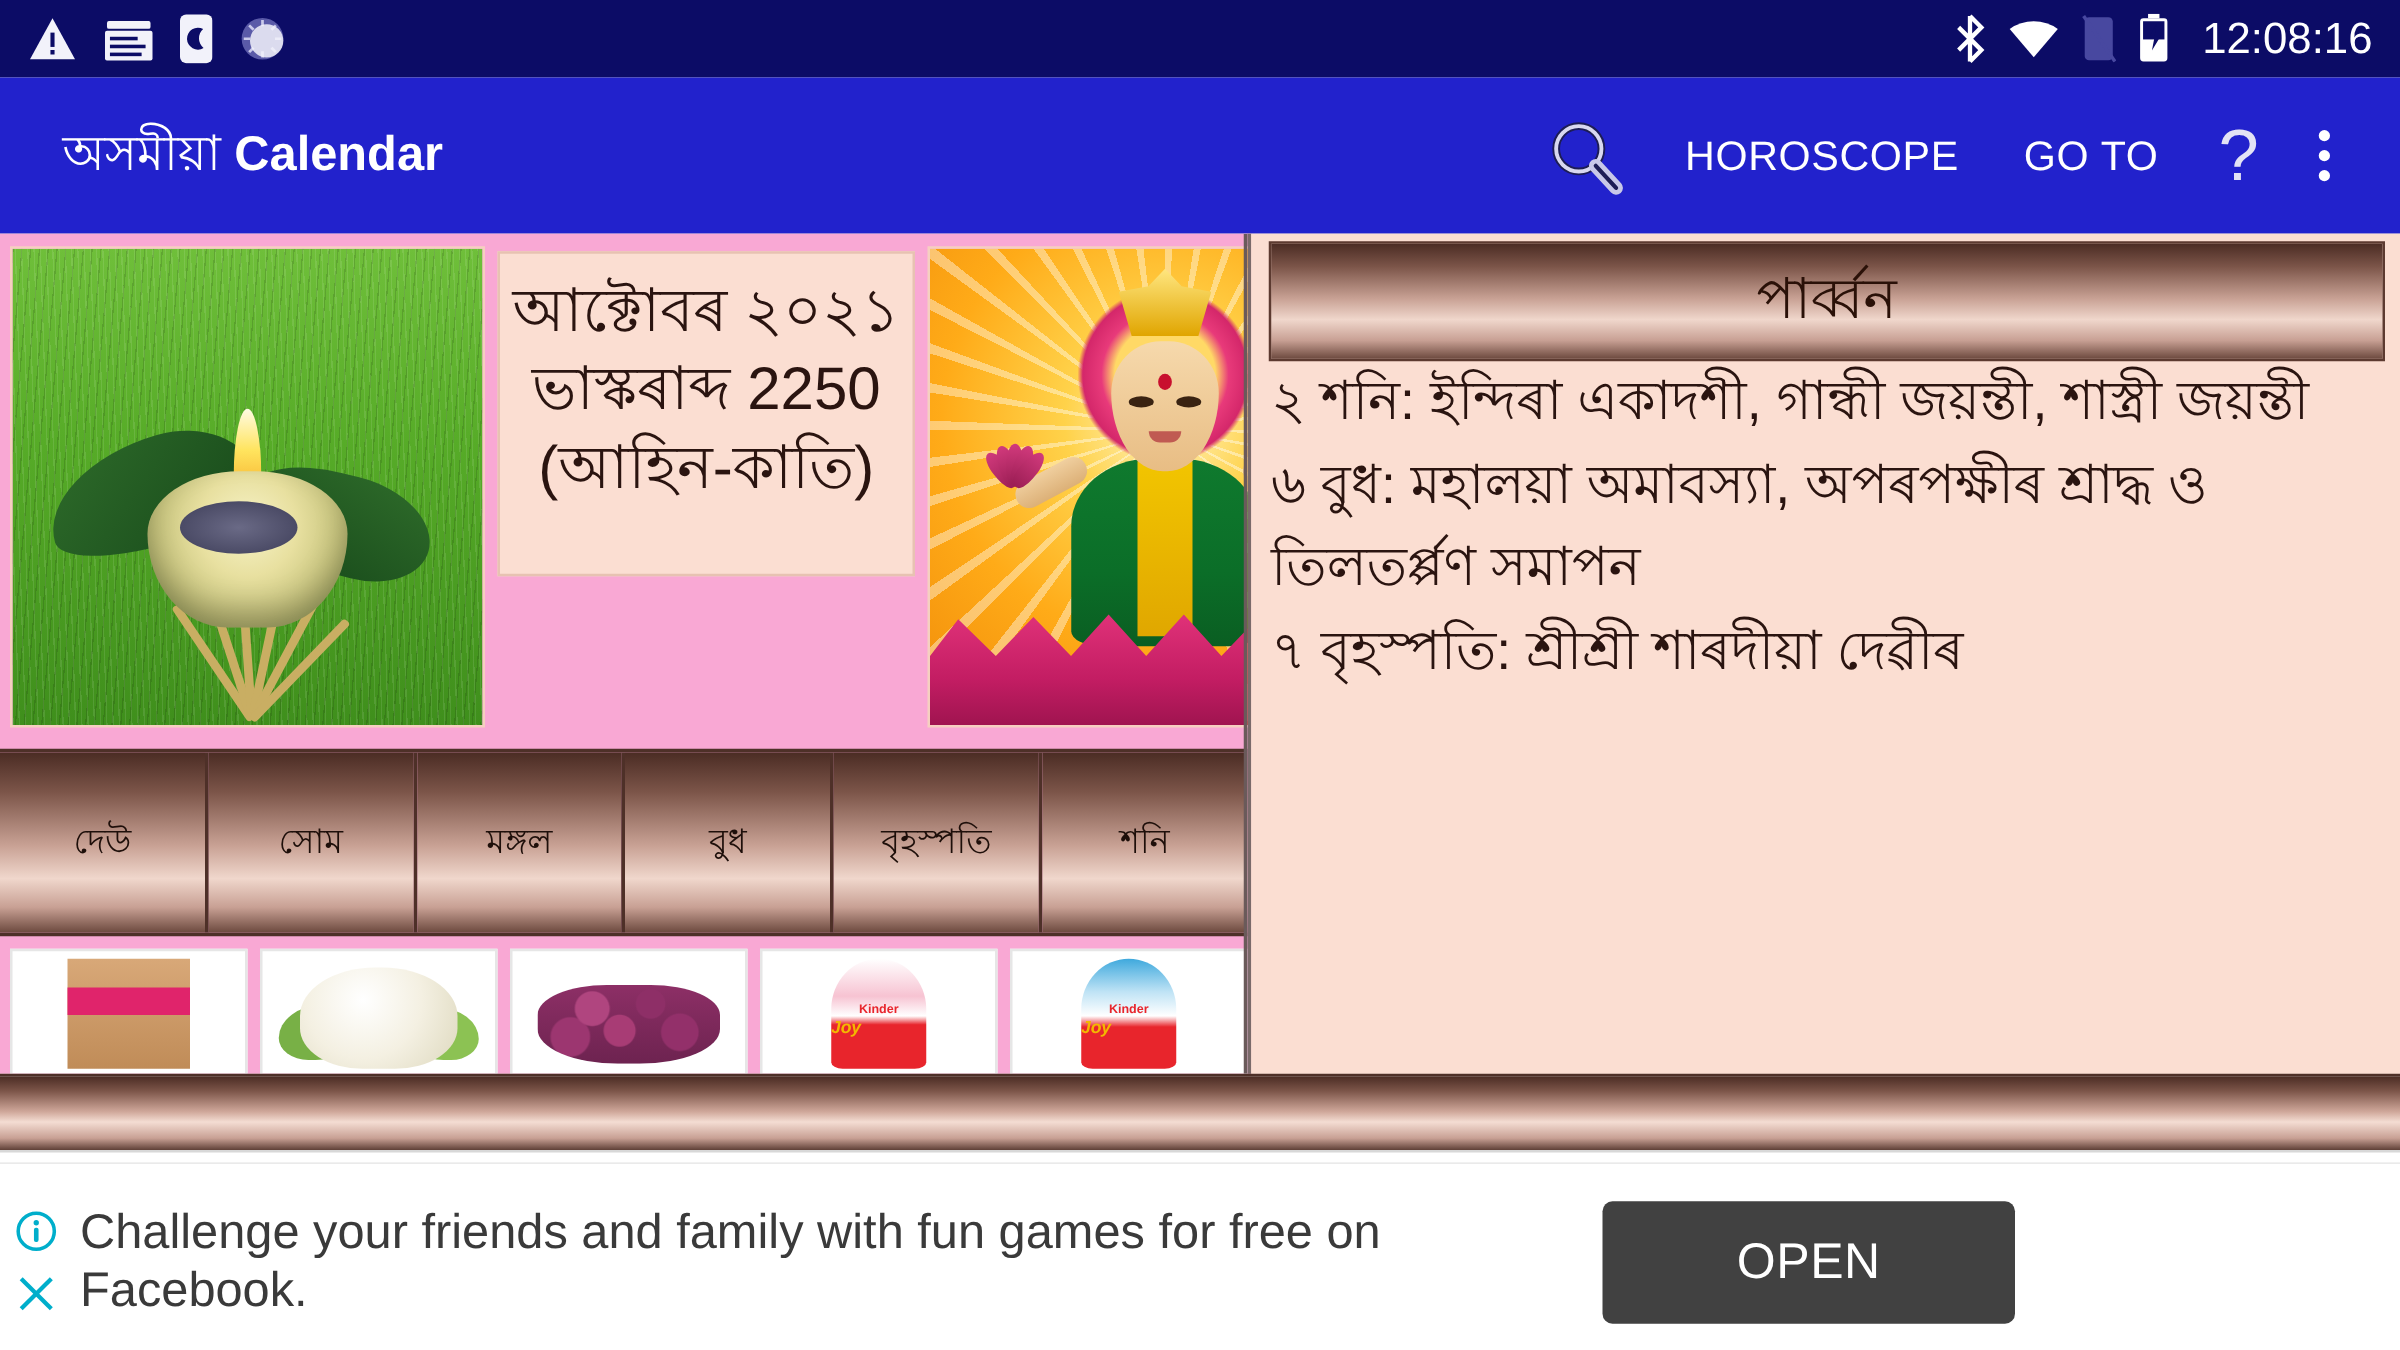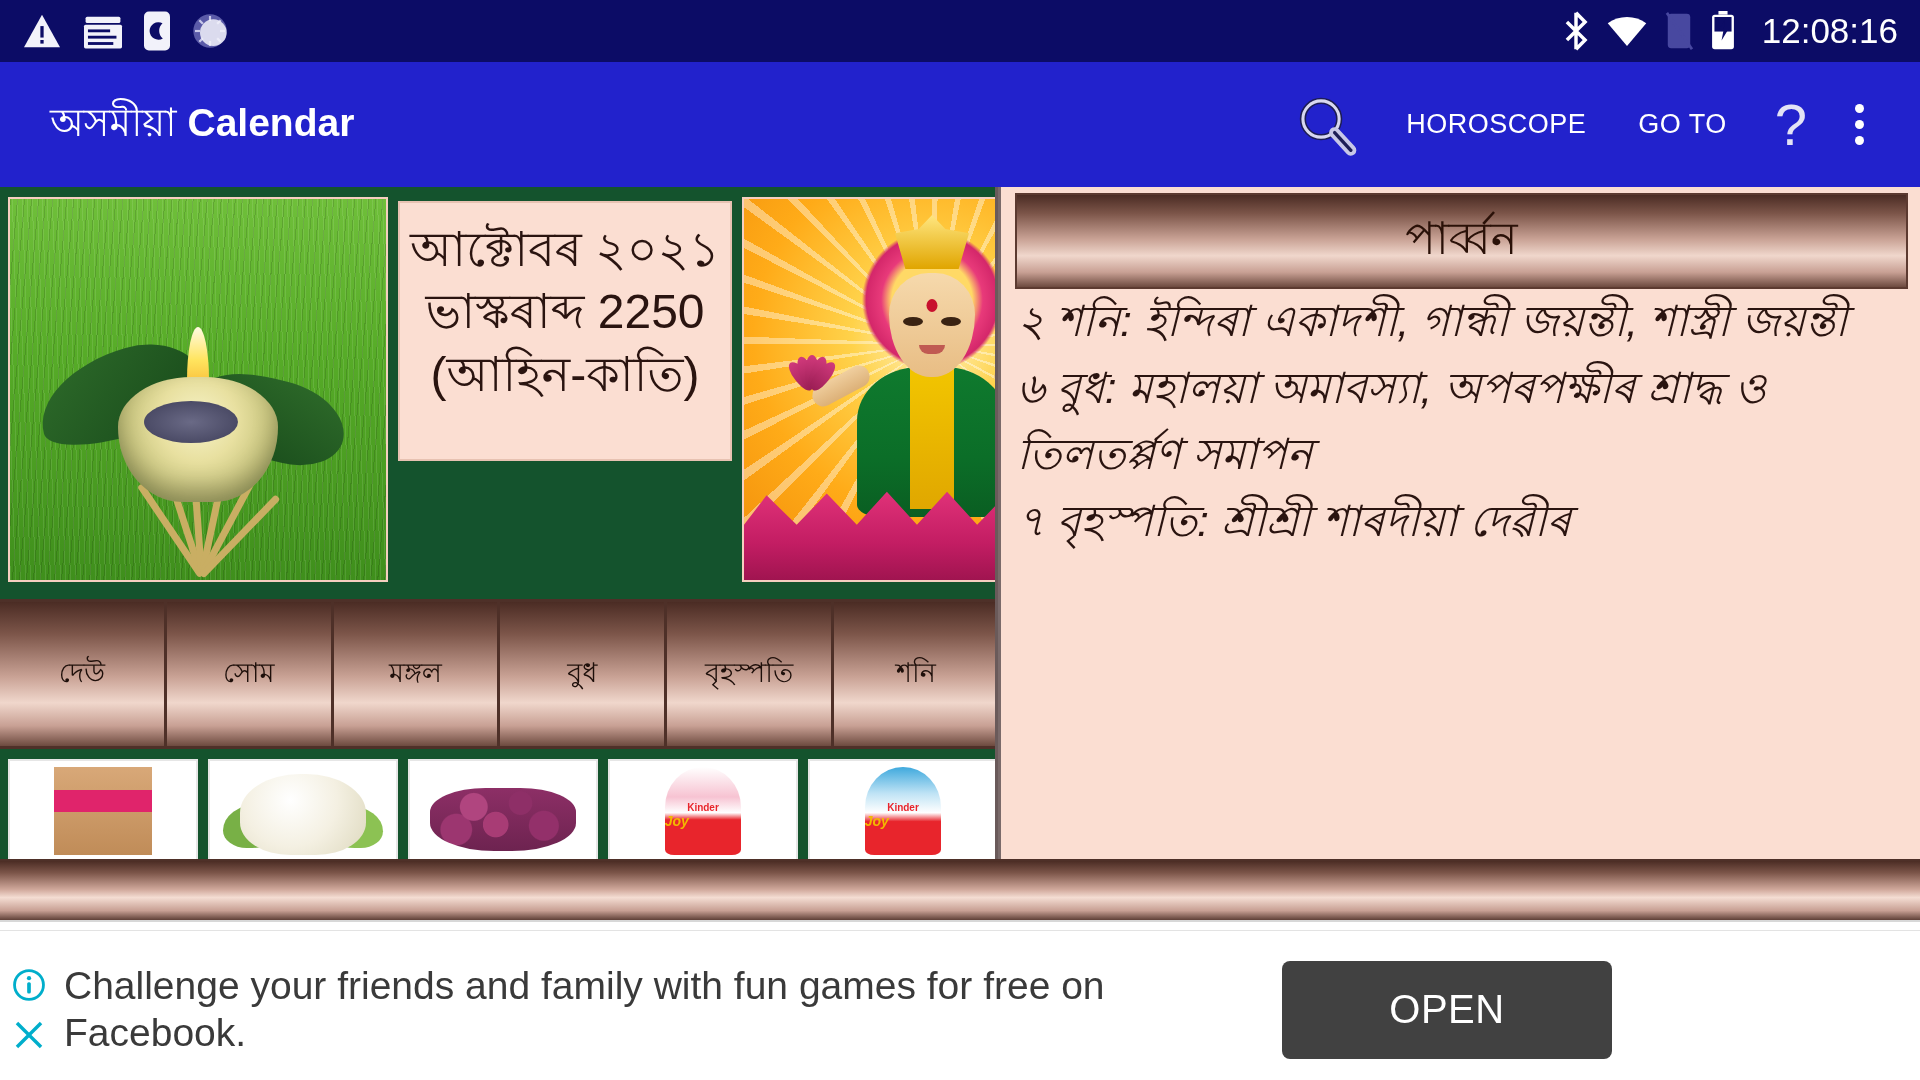--- a/index.html
+++ b/index.html
@@ -38,41 +38,41 @@
   }
   .app-title {
     color: #ffffff; font-size: 39px; font-weight: 700;
     white-space: nowrap;
   }
   .app-title .asm { font-weight: 400; }
   .appbar-actions {
     margin-left: auto; display: flex; align-items: center; gap: 0px;
   }
   .ab-btn {
-    color: #ffffff; font-size: 27px; font-weight: 400;
+    color: #ffffff; font-size: 33px; font-weight: 400;
     letter-spacing: 0.5px; padding: 0 26px;
     white-space: nowrap; cursor: pointer;
     background: transparent; border: none;
     font-family: "Liberation Sans", sans-serif;
   }
   .ab-icon { padding: 0 22px; display: flex; align-items: center; cursor: pointer; }
   .qmark { color: #e3e3f5; font-size: 58px; font-weight: 400; line-height: 1; }
   .kebab { display: flex; flex-direction: column; gap: 7px; padding: 0 30px 0 26px; cursor: pointer; }
   .kebab i { width: 9px; height: 9px; border-radius: 50%; background: #fff; display: block; }
 
   
   .content {
     position: absolute; left: 0; top: 187px;
     width: 1920px; height: 672px;
     background: #fbded2;
     display: flex;
   }
   .left-pane {
     width: 1188px; height: 672px;
-    background: #14532d;
+    background: #f9a8d4;
     position: relative;
     border-right: 3px solid #7a6a6a;
     overflow: hidden;
   }
   .divider-v {
     position: absolute; right: 0; top: 0; width: 3px; height: 100%;
     background: #6a5a5a;
   }
 
   
@@ -266,21 +266,21 @@
     height: 96px; width: 100%;
     background: linear-gradient(180deg,#4b2c24 0%, #7c5549 20%, #c9a295 48%, #f0d7cc 66%, #c8a094 84%, #6d4a3f 100%);
     border: 2px solid #5c3a30;
     display: flex; align-items: center; justify-content: center;
     margin-bottom: 0;
   }
   .parban-head span { color: #2a1108; font-size: 45px; font-weight: 400; }
   .fest-list { padding: 0 2px; }
   .fest-item {
     color: #2a1410; font-size: 43px; line-height: 1.52;
-    font-weight: 400; margin-bottom: 2px; font-style: italic;
+    font-weight: 400; margin-bottom: 2px;
   }
 
   
   .bottombar {
     position: absolute; left: 0; top: 859px; width: 1920px; height: 63px;
     background: linear-gradient(180deg,#4b2c24 0%, #7c5549 20%, #cfa79a 48%, #f4ddd3 62%, #c8a094 84%, #5f4037 100%);
     border-top: 2px solid #4e3028;
     border-bottom: 2px solid #d8d8d8;
   }
   .adbar {

